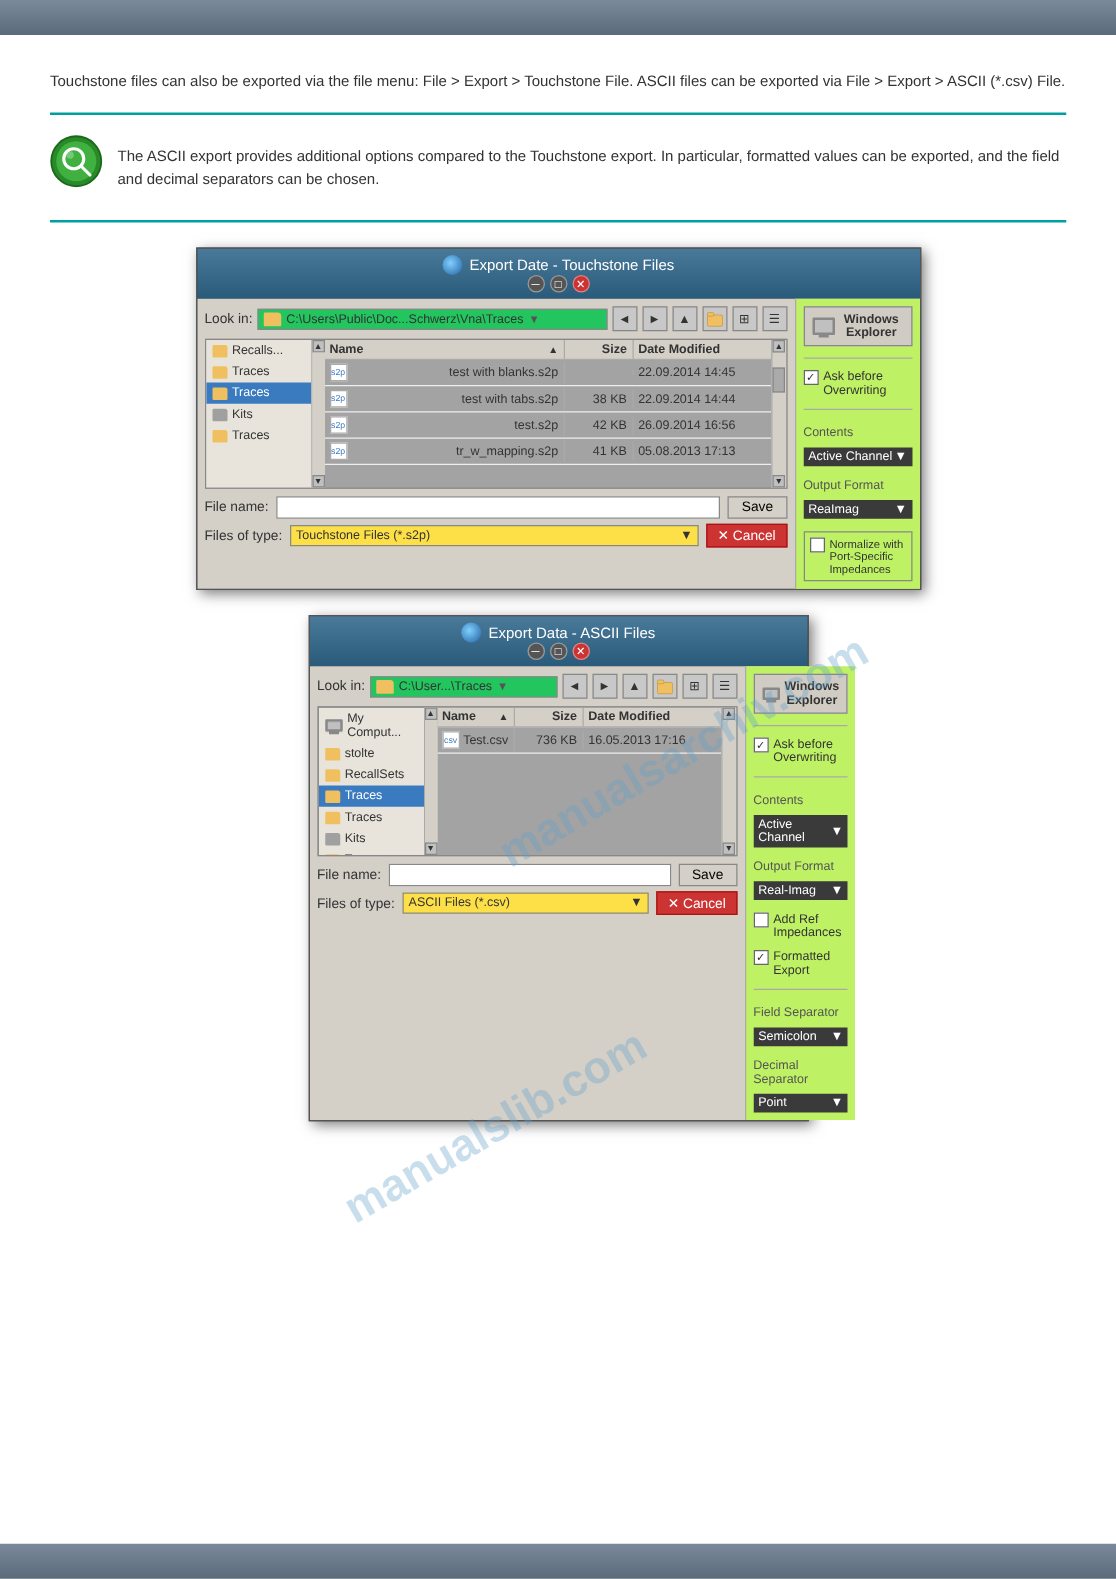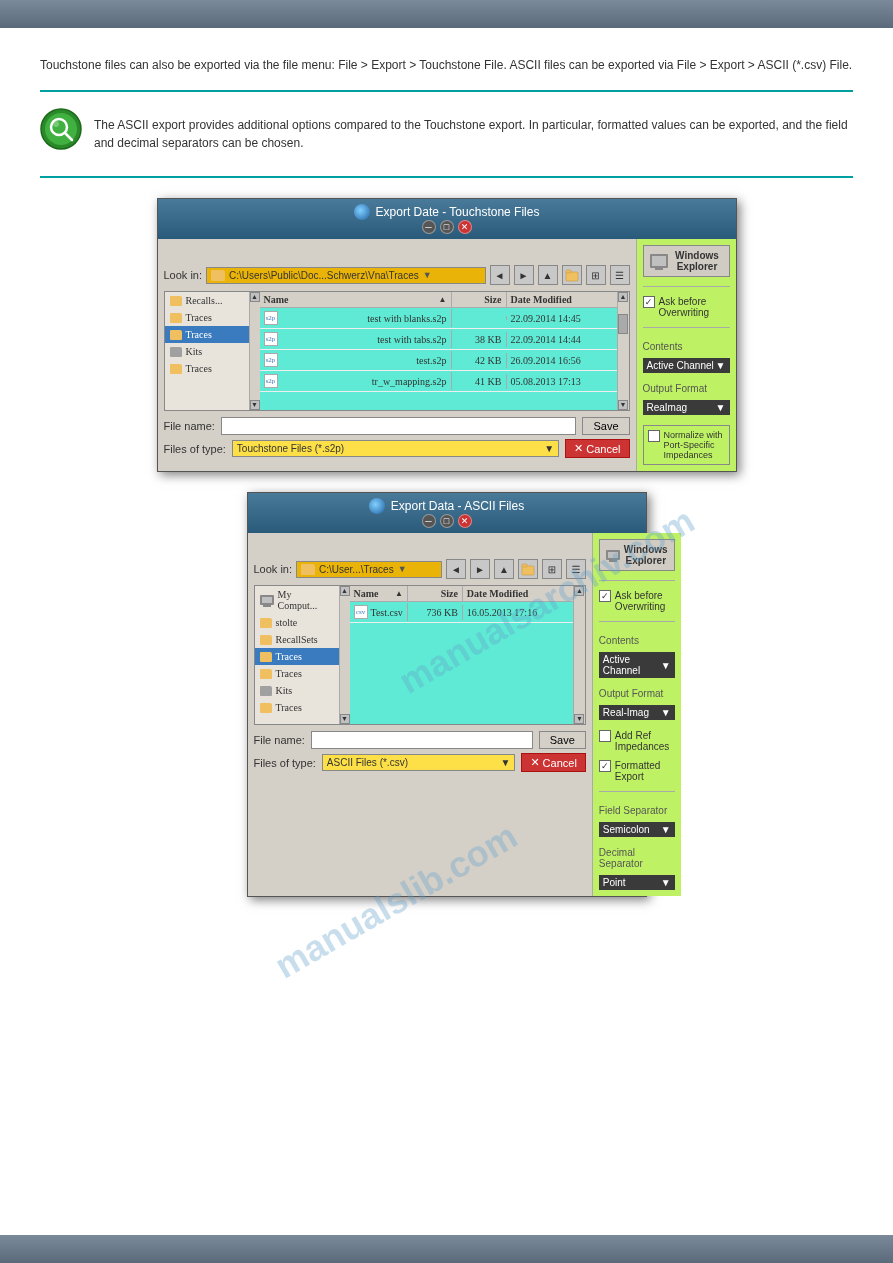--- a/index.html
+++ b/index.html
@@ -158,31 +158,30 @@
       width: 90px;
     }
 
     
     .lookin-bar {
       display: flex;
       align-items: center;
       gap: 4px;
       margin-bottom: 6px;
       font-size: 11px;
-      margin-top: 20px;
     }
 
     .lookin-label {
       font-size: 11px;
       color: #333;
       white-space: nowrap;
     }
 
     .lookin-path {
-      background: #eab308;
+      background: #22c55e;
       border: 1px solid #888;
       padding: 2px 4px;
       font-size: 10px;
       flex: 1;
       display: flex;
       align-items: center;
       gap: 4px;
     }
 
     .folder-icon-sm {
@@ -206,22 +205,21 @@
       cursor: pointer;
       color: #333;
     }
 
     
     .file-browser {
       display: flex;
       gap: 0;
       border: 1px solid #888;
       height: 120px;
-      background: #5eead4;
-      font-family: Liberation Serif, serif;
+      background: #a3a3a3;
     }
 
     .file-sidebar {
       width: 85px;
       background: #e8e4dc;
       border-right: 1px solid #aaa;
       overflow-y: auto;
     }
 
     .file-sidebar-item {
@@ -764,21 +762,21 @@
             <div class="nav-btn">
               <svg width="14" height="14" viewBox="0 0 14 14">
                   <rect x="1" y="4" width="12" height="9" rx="1" fill="#f0c060" stroke="#c09030" stroke-width="0.5"></rect>
                   <rect x="1" y="2" width="5" height="3" rx="1" fill="#f0c060" stroke="#c09030" stroke-width="0.5"></rect>
                 </svg>
             </div>
             <div class="nav-btn">⊞</div>
             <div class="nav-btn">☰</div>
           </div>
 
-          <div class="file-browser" style="height:140px;">
+          <div class="file-browser" style="height:120px;">
 
             <div class="file-sidebar">
               <div class="file-sidebar-item">
                 <div class="monitor-icon" style="width:14px;height:10px;"></div>
                 <span>My Comput...</span>
               </div>
               <div class="file-sidebar-item">
                 <div class="folder-icon-xs"></div>
                 <span>stolte</span>
               </div>

